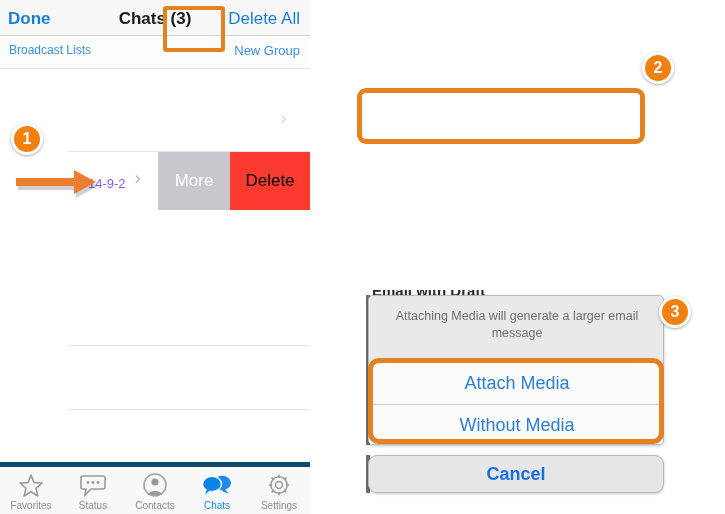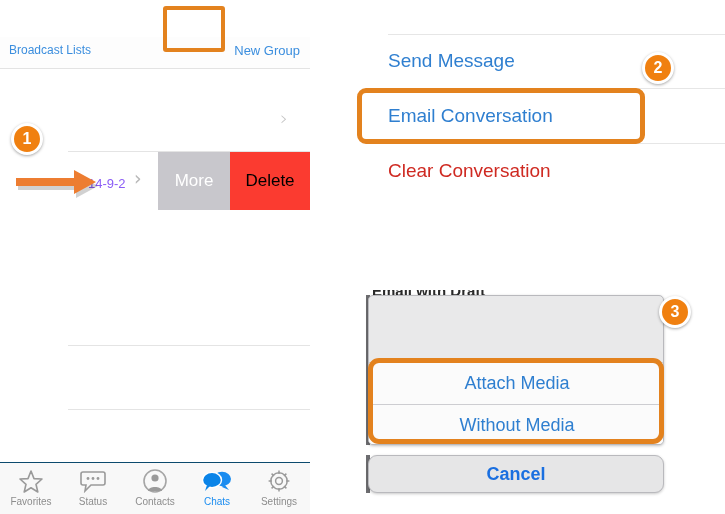--- a/index.html
+++ b/index.html
@@ -71,21 +71,21 @@
     display:flex; align-items:center; justify-content:center;
   }
   .hl-more {
     position:absolute; left:163px; top:6px; width:62px; height:46px;
     border:4px solid #e3821e; border-radius:3px; pointer-events:none;
   }
 
   
   .tabbar {
     position:absolute; left:0; bottom:0; width:310px; height:52px;
-    background:#f8f8f8; border-top:1px solid #0c4a6e;
+    background:#f8f8f8; border-top:5px solid #0c4a6e;
     display:flex; align-items:flex-start; justify-content:space-around; padding-top:5px;
   }
   .tab { width:60px; text-align:center; }
   .tab .ico { height:26px; display:flex; align-items:center; justify-content:center; }
   .tab .lbl { font-size:10px; color:#8d8d8d; margin-top:2px; display:block; }
   .tab.active .lbl { color:#1a8cf0; }
 
   
   #right-menu { position:absolute; left:355px; top:0; width:370px; height:200px; background:#ffffff; }
   .menu-sep { position:absolute; left:33px; width:337px; height:1px; background:#e6e6e6; }
@@ -147,20 +147,25 @@
   
   #arrow-annotation { position:absolute; left:16px; top:168px; width:108px; height:36px; }
 </style>
 </head>
 <body>
 
 <div id="stage">
 
   <div id="left-panel">
 
+    <div class="navbar">
+      <div class="nav-done">Done</div>
+      <div class="nav-title">Chats (3)</div>
+      <div class="nav-delete-all">Delete All</div>
+    </div>
 
     <div class="subbar">
       <div class="sub-left">Broadcast Lists</div>
       <div class="sub-right">New Group</div>
     </div>
 
     <div class="list-row-top">
       <span class="chevron" style="left:280px; top:36px;">›</span>
     </div>
     <div class="sep" style="left:68px; top:151px; width:242px;"></div>
@@ -238,41 +243,32 @@
                 <line x1="7" y1="17" x2="4.6" y2="19.4"></line>
             </g>
           </svg>
         </div>
         <span class="lbl">Settings</span>
       </div>
 
     </div>
   </div>
 
-  <div id="right-menu">
-    <div class="menu-sep" style="top:34px;"></div>
-    <div class="menu-item" style="top:50px;">Send Message</div>
-
-    <div class="menu-sep" style="top:88px;"></div>
-    <div class="menu-item" style="top:105px;">Email Conversation</div>
-
-    <div class="menu-sep" style="top:143px;"></div>
-    <div class="menu-item danger" style="top:160px;">Clear Conversation</div>
-  </div>
   <div class="hl-email"></div>
 
   <div id="sheet">
     <div class="sheet-gutter-l"></div>
     <div class="sheet-gutter-l2"></div>
 
     <div class="sheet-clip">
       <span>Email with Draft</span>
     </div>
 
     <div class="sheet-body">
+      <div class="sheet-msg">Attaching Media will generate a larger email message</div>
       <div class="sheet-btn" style="top:108px;">Without Media</div>
       <div class="sheet-btn" style="top:66px;">Attach Media</div>
     </div>
 
     <div class="hl-media"></div>
 
     <div class="sheet-cancel">Cancel</div>
   </div>
 
   <div class="badge" style="left:11px; top:123px;">1</div>

